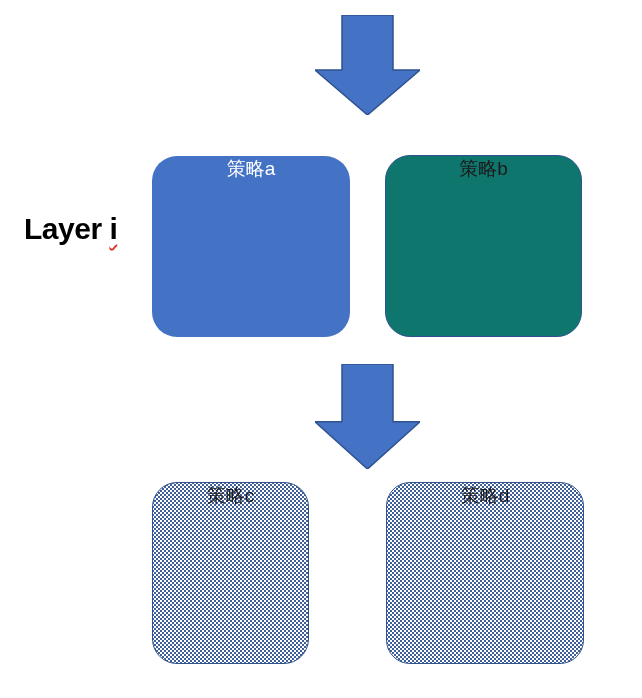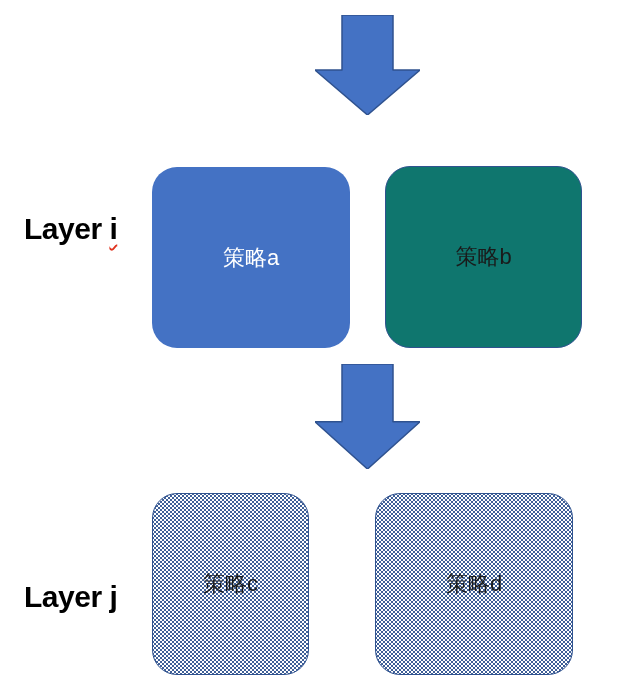--- a/index.html
+++ b/index.html
@@ -51,25 +51,23 @@
     text-decoration-color: #e0321e;
     text-decoration-thickness: 2px;
     text-underline-offset: 5px;
   }
 
   
   .node {
     position: absolute;
     border-radius: 25px;
     display: flex;
-    align-items: center;
     justify-content: center;
-    font-size: 22px;
+    font-size: 19px;
     box-sizing: border-box;
-    margin-top: 11px;
   }
   .node-a {
     left: 152px; top: 156px; width: 198px; height: 181px;
     background: #4472C4;
     color: #ffffff;
   }
   .node-b {
     left: 385px; top: 155px; width: 197px; height: 182px;
     background: #0f766e;
     border: 1.4px solid #2F528F;
@@ -79,21 +77,21 @@
     background-color: #ffffff;
     background-image:
       radial-gradient(circle, rgba(47,82,143,0.95) 0.7px, rgba(47,82,143,0) 1px),
       radial-gradient(circle, rgba(47,82,143,0.95) 0.7px, rgba(47,82,143,0) 1px);
     background-size: 4px 4px;
     background-position: 0 0, 2px 2px;
     border: 1.5px solid #2F528F;
     color: #1a1a1a;
   }
   .node-c { left: 152px; top: 482px; width: 157px; height: 182px; }
-  .node-d { left: 375px; top: 482px; width: 198px; height: 182px; }
+  .node-d { left: 386px; top: 482px; width: 198px; height: 182px; border-radius: 24px; }
 </style>
 </head>
 <body>
 
 <div class="stage">
 
   <div class="arrow arrow-top">
     <svg viewBox="0 0 105 100" preserveAspectRatio="none" aria-hidden="true">
       <polygon points="27,0 78,0 78,55 105,55 52.5,100 0,55 27,55"></polygon>
     </svg>
@@ -109,23 +107,20 @@
   <div class="node node-b">
     <span>策略b</span>
   </div>
 
   <div class="arrow arrow-middle">
     <svg viewBox="0 0 105 100" preserveAspectRatio="none" aria-hidden="true">
       <polygon points="27,0 78,0 78,55 105,55 52.5,100 0,55 27,55"></polygon>
     </svg>
   </div>
 
-  <div class="layer-label layer-label-j">
-    <span>Layer</span>&nbsp;<span>j</span>
-  </div>
 
   <div class="node node-dotted node-c">
     <span>策略c</span>
   </div>
   <div class="node node-dotted node-d">
     <span>策略d</span>
   </div>
 
 </div>
 

